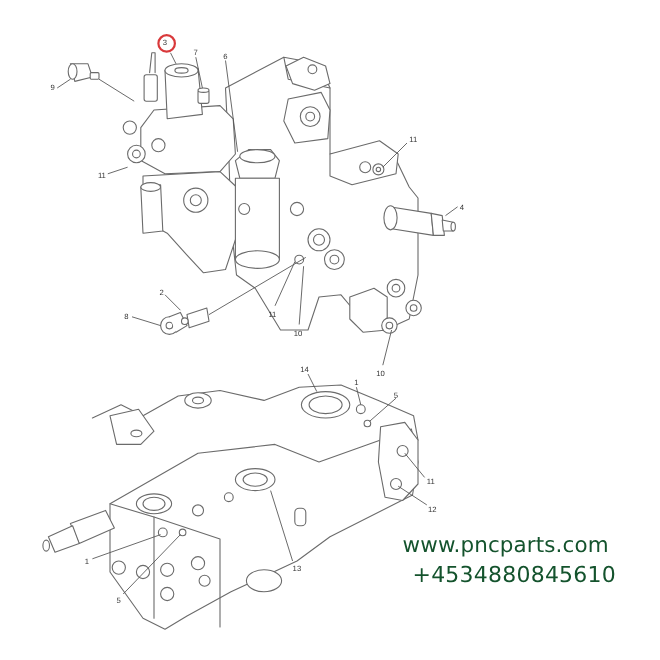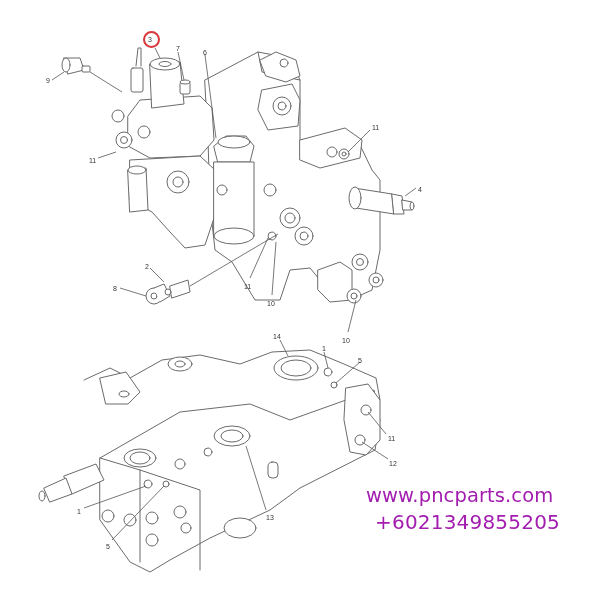--- a/index.html
+++ b/index.html
@@ -1,20 +1,20 @@
 <!DOCTYPE html>
 <html><head>
   <meta charset="utf-8">
   <style>
     html, body { margin: 0; padding: 0; background: #ffffff; }
     body { width: 600px; height: 600px; position: relative; overflow: hidden;
            font-family: "Liberation Sans", sans-serif; }
     #diagram { position: absolute; left: 0; top: 0; width: 600px; height: 600px; }
     .callout { position: absolute; font-family: "Liberation Sans", sans-serif; font-size: 7px; color: #333; line-height: 1; }
-    .watermark { position: absolute; left: 366px; font-family: "DejaVu Sans", sans-serif; color: #a21caf; white-space: nowrap; }
+    .watermark { position: absolute; left: 366px; font-family: "DejaVu Sans", sans-serif; color: #14532d; white-space: nowrap; }
     .wm-url { top: 484px; font-size: 19.5px; letter-spacing: 0.1px; }
     .wm-phone { top: 510px; left: 375px; font-size: 20px; letter-spacing: 0.2px; }
     .highlight-ring { position: absolute; left: 143px; top: 31px; width: 17px; height: 17px;
                       border: 2px solid #d9393b; border-radius: 50%; box-sizing: border-box; }
   </style>
 </head>
 <body>
 
 <svg id="diagram" viewBox="0 0 600 600" xmlns="http://www.w3.org/2000/svg">
   <g fill="#ffffff" stroke="#6b6b6b" stroke-width="1" stroke-linejoin="round" stroke-linecap="round">
@@ -187,13 +187,13 @@
 <span class="callout" style="left:273px;top:333px;">14</span>
 <span class="callout" style="left:322px;top:345px;">1</span>
 <span class="callout" style="left:358px;top:357px;">5</span>
 <span class="callout" style="left:388px;top:435px;">11</span>
 <span class="callout" style="left:389px;top:460px;">12</span>
 <span class="callout" style="left:266px;top:514px;">13</span>
 <span class="callout" style="left:77px;top:508px;">1</span>
 <span class="callout" style="left:106px;top:543px;">5</span>
 
 <div class="watermark wm-url">www.pncparts.com</div>
-<div class="watermark wm-phone">+6021349855205</div>
+<div class="watermark wm-phone">+4534880845610</div>
 
 </body></html>

